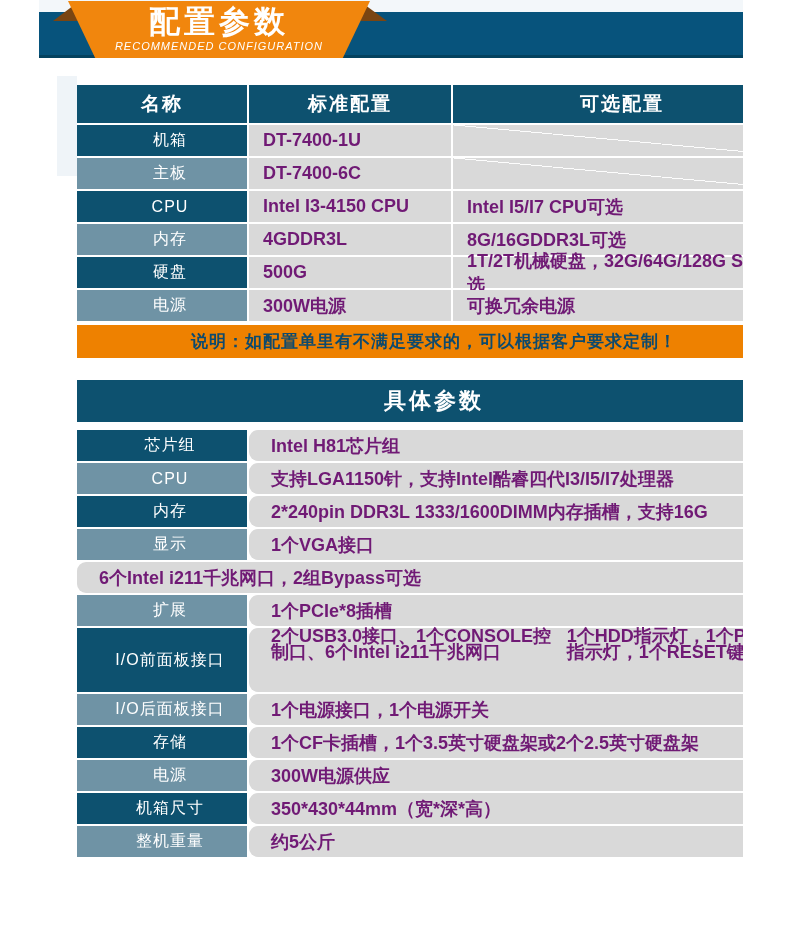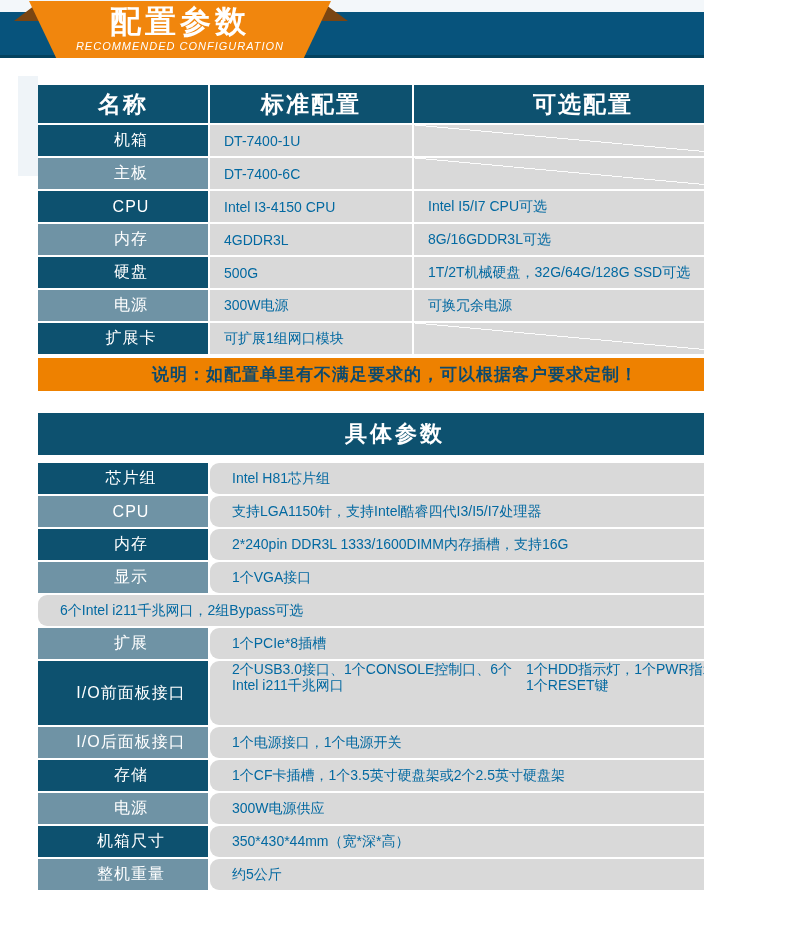--- a/index.html
+++ b/index.html
@@ -1,46 +1,46 @@
 <!DOCTYPE html>
 <html><head>
 <meta charset="utf-8">
 <style>
   html,body{margin:0;padding:0;}
   body{background:#ffffff;font-family:"Liberation Sans","DejaVu Sans",sans-serif;}
-  .page{position:relative;width:704px;height:942px;background:#ffffff;overflow:hidden;}
+  .page{position:relative;width:704px;height:942px;background:#ffffff;overflow:hidden;margin-left:39px;}
 
   
   .top-strip{position:absolute;left:0;top:0;width:790px;height:12px;background:#F3F7FA;}
   .band{position:absolute;left:0;top:12px;width:790px;height:46px;background:#07537C;border-bottom:3px solid #04425F;box-sizing:border-box;}
   .fold-left{position:absolute;left:14px;top:2px;width:25px;height:19px;background:#7A4512;clip-path:polygon(100% 0,0 100%,100% 100%);}
   .fold-right{position:absolute;left:322px;top:2px;width:26px;height:19px;background:#7A4512;clip-path:polygon(0 0,100% 100%,0 100%);}
   .ribbon{position:absolute;left:29px;top:1px;width:302px;height:57px;background:#F1860D;
           clip-path:polygon(0 0,100% 0,91% 100%,9% 100%);text-align:center;box-sizing:border-box;padding-top:3px;}
   .ribbon-title{color:#ffffff;font-size:31px;font-weight:bold;letter-spacing:4px;line-height:36px;}
   .ribbon-sub{color:#ffffff;font-size:11px;font-style:italic;letter-spacing:1px;line-height:13px;}
 
   .deco-left{position:absolute;left:18px;top:76px;width:20px;height:100px;background:#EFF4F8;}
 
   
   .content{position:absolute;left:38px;top:85px;width:714px;}
 
   .t-header{display:flex;gap:2px;height:38px;margin-bottom:2px;}
-  .t-header .h{background:#0D516F;color:#fff;font-weight:bold;font-size:23px;
+  .t-header .h{background:#0D516F;color:#fff;font-weight:bold;font-size:19px;
                display:flex;align-items:center;justify-content:center;letter-spacing:2px;}
   .c1{width:170px;flex:none;}
   .c2{width:202px;flex:none;}
   .c3{flex:1;}
 
   .row{display:flex;gap:2px;height:31px;margin-bottom:2px;}
   .cell{display:flex;align-items:center;box-sizing:border-box;padding-left:16px;}
   .lab{width:170px;flex:none;justify-content:center;color:#ffffff;font-size:16px;letter-spacing:1px;}
   .dark{background:#0D516F;}
   .light{background:#6F93A5;}
-  .val{background:#D9D9D9;color:#0369a1;font-size:14px;padding-left:14px;}
+  .val{background:#D9D9D9;color:#701a75;font-size:18px;padding-left:14px;font-weight:bold;}
   .val.empty{background-image:linear-gradient(to top right,rgba(255,255,255,0) 49.4%,rgba(255,255,255,.95) 49.4%,rgba(255,255,255,.95) 51%,rgba(255,255,255,0) 51%);}
 
   .note-bar{height:33px;margin-top:4px;background:#EE8100;color:#0c4a6e;font-weight:bold;font-size:17px;
             display:flex;align-items:center;justify-content:center;letter-spacing:1px;}
 
   .spec-title-bar{margin-top:22px;height:42px;background:#0D516F;color:#ffffff;font-weight:bold;font-size:22px;
                   display:flex;align-items:center;justify-content:center;letter-spacing:3px;}
 
   .spec-table{margin-top:8px;}
   .spec-table .val{flex:1;padding-left:22px;border-radius:9px;}
@@ -94,25 +94,20 @@
         <div class="row">
           <div class="cell lab dark">硬盘</div>
           <div class="cell val c2">500G</div>
           <div class="cell val c3">1T/2T机械硬盘，32G/64G/128G SSD可选</div>
         </div>
         <div class="row">
           <div class="cell lab light">电源</div>
           <div class="cell val c2">300W电源</div>
           <div class="cell val c3">可换冗余电源</div>
         </div>
-        <div class="row">
-          <div class="cell lab dark">扩展卡</div>
-          <div class="cell val c2">可扩展1组网口模块</div>
-          <div class="cell val c3 empty"></div>
-        </div>
       </div>
 
     <div class="note-bar">说明：如配置单里有不满足要求的，可以根据客户要求定制！</div>
 
     <div class="spec-title-bar">具体参数</div>
     <div class="spec-table" id="spec-body">
         <div class="row">
           <div class="cell lab dark">芯片组</div>
           <div class="cell val">Intel H81芯片组</div>
         </div>

